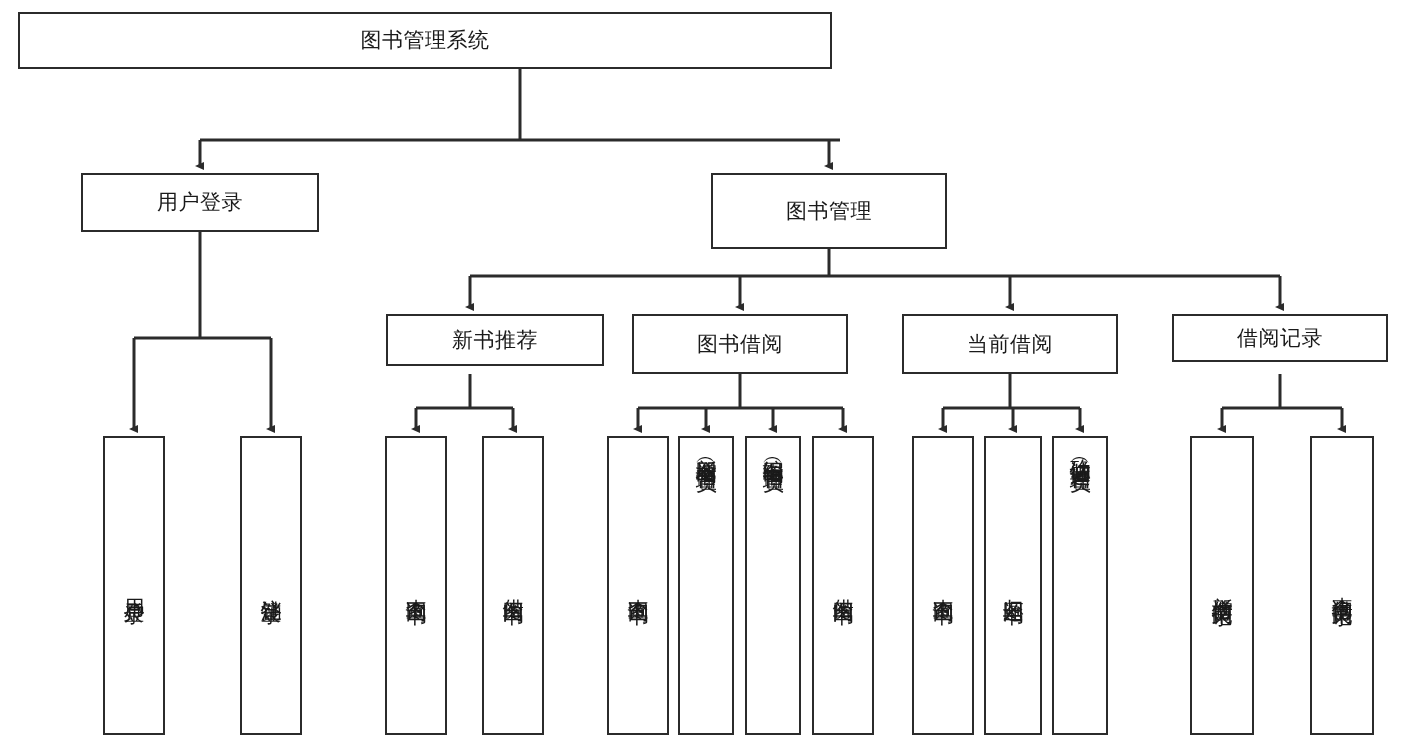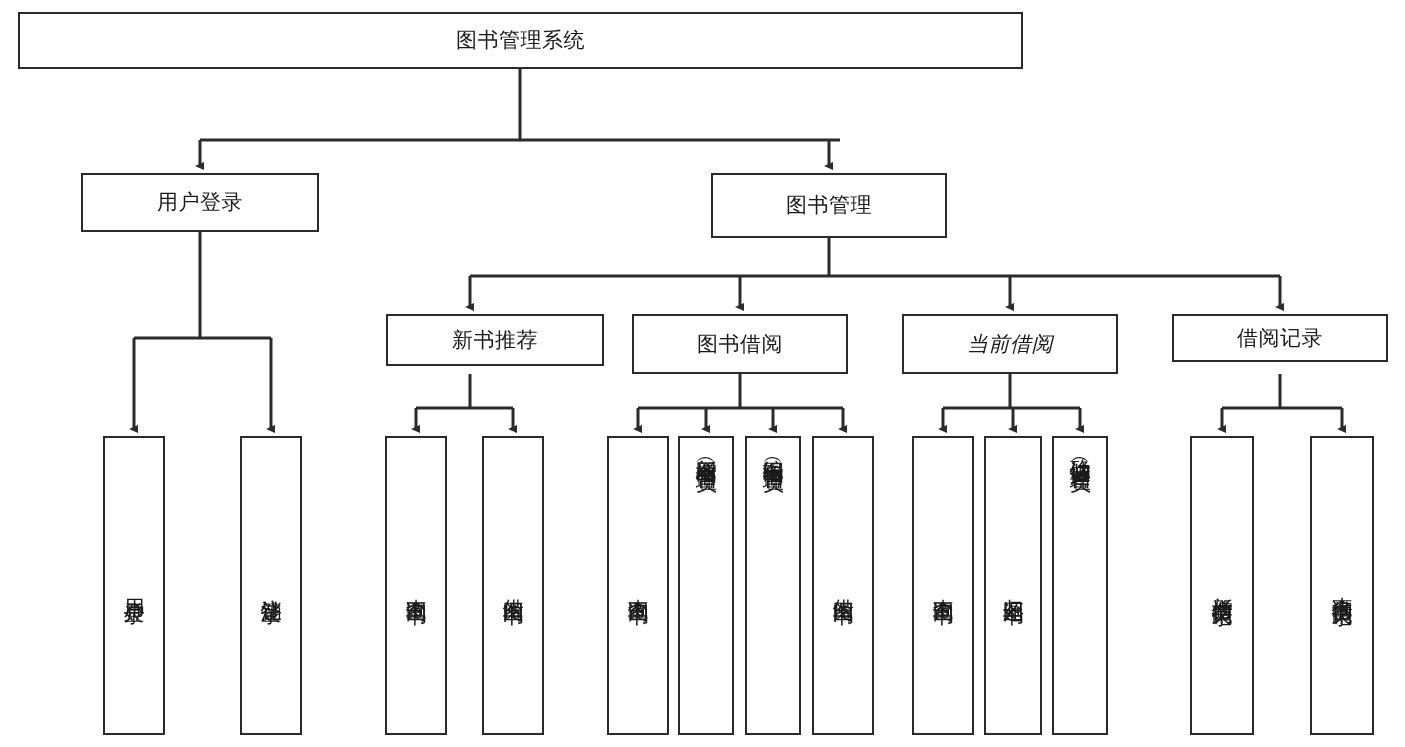--- a/index.html
+++ b/index.html
@@ -129,38 +129,38 @@
       <path d="M1013,408 L1013,429" marker-end="url(#arrow)"></path>
       <path d="M1080,408 L1080,429" marker-end="url(#arrow)"></path>
 
       <path d="M1280,374 L1280,408"></path>
       <path d="M1222,408 L1342,408"></path>
       <path d="M1222,408 L1222,429" marker-end="url(#arrow)"></path>
       <path d="M1342,408 L1342,429" marker-end="url(#arrow)"></path>
     </g>
   </svg>
 
-  <div class="node" id="node-root" style="left: 18px; top: 12px; width: 1005px; height: 57px; border-color: rgb(43, 43, 43);">
+  <div class="node" id="node-root" style="left: 18px; top: 12px; width: 814px; height: 57px; border-color: rgb(43, 43, 43);">
     <span class="node-label" style="color: rgb(26, 26, 26);">图书管理系统</span>
   </div>
 
   <div class="node" id="node-l2-0" style="left: 81px; top: 173px; width: 238px; height: 59px; border-color: rgb(43, 43, 43);">
     <span class="node-label" style="color: rgb(26, 26, 26);">用户登录</span>
   </div>
-  <div class="node" id="node-l2-1" style="left: 711px; top: 173px; width: 236px; height: 65px; border-color: rgb(43, 43, 43);">
+  <div class="node" id="node-l2-1" style="left: 711px; top: 173px; width: 236px; height: 76px; border-color: rgb(43, 43, 43);">
     <span class="node-label" style="color: rgb(26, 26, 26);">图书管理</span>
   </div>
 
   <div class="node" id="node-l3-0" style="left: 362px; top: 314px; width: 218px; height: 52px; border-color: rgb(43, 43, 43); margin-left: 24px;">
     <span class="node-label" style="color: rgb(26, 26, 26);">新书推荐</span>
   </div>
   <div class="node" id="node-l3-1" style="left: 632px; top: 314px; width: 216px; height: 60px; border-color: rgb(43, 43, 43);">
     <span class="node-label" style="color: rgb(26, 26, 26);">图书借阅</span>
   </div>
-  <div class="node" id="node-l3-2" style="left: 902px; top: 314px; width: 216px; height: 60px; border-color: rgb(43, 43, 43); font-style: italic;">
+  <div class="node" id="node-l3-2" style="left: 902px; top: 314px; width: 216px; height: 60px; border-color: rgb(43, 43, 43);">
     <span class="node-label" style="color: rgb(26, 26, 26);">当前借阅</span>
   </div>
   <div class="node" id="node-l3-3" style="left: 1172px; top: 314px; width: 216px; height: 48px; border-color: rgb(43, 43, 43);">
     <span class="node-label" style="color: rgb(26, 26, 26);">借阅记录</span>
   </div>
 
   <div class="node leaf align-mid" id="node-leaf-0" style="left: 103px; top: 436px; width: 62px; height: 299px; border-color: rgb(43, 43, 43);">
     <span class="node-label" style="color: rgb(26, 26, 26);">用户登录</span>
   </div>
   <div class="node leaf align-mid" id="node-leaf-1" style="left: 240px; top: 436px; width: 62px; height: 299px; border-color: rgb(43, 43, 43);">

